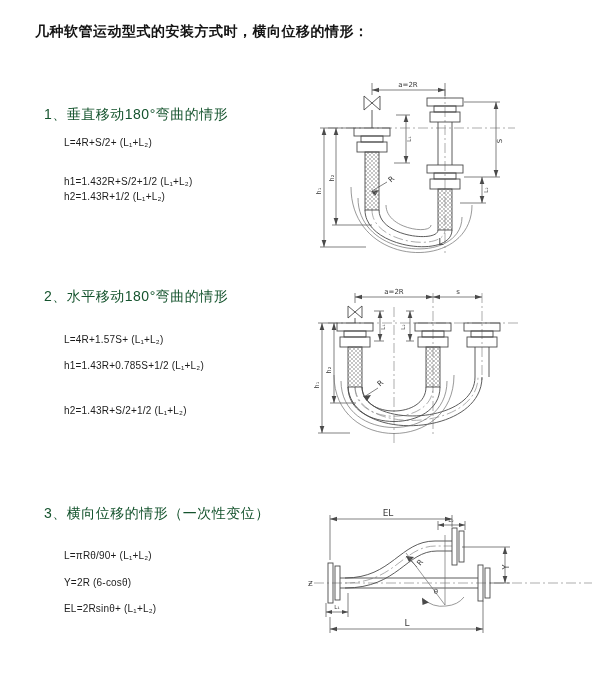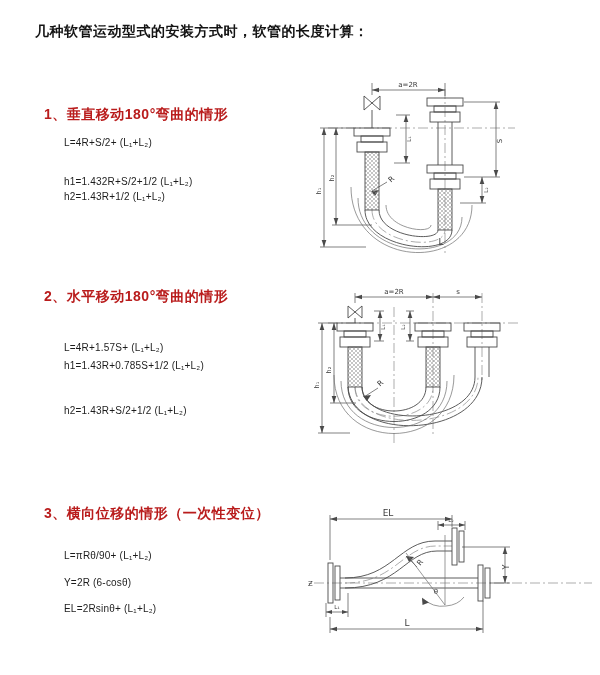--- a/index.html
+++ b/index.html
@@ -1,43 +1,43 @@
 <!DOCTYPE html>
 <html><head>
 <meta charset="utf-8">
 <style>
   html,body{margin:0;padding:0;}
   body{
     width:600px;height:675px;background:#ffffff;position:relative;overflow:hidden;
     font-family:"Liberation Sans","DejaVu Sans",sans-serif;
   }
   .title{position:absolute;left:35px;top:23px;font-size:14px;font-weight:700;color:#141414;letter-spacing:.5px;}
-  .heading{position:absolute;left:44px;font-size:14px;font-weight:700;color:#b91c1c;letter-spacing:.5px;}
+  .heading{position:absolute;left:44px;font-size:14px;font-weight:400;color:#14532d;letter-spacing:.5px;}
   .formula{position:absolute;left:64px;font-size:10px;color:#1c1c1c;letter-spacing:.2px;}
   svg{position:absolute;}
   svg text{font-family:"DejaVu Sans",sans-serif;fill:#3a3a3a;}
   .s{stroke:#4a4a4a;stroke-width:.9;fill:none;}
   .thin{stroke:#6d6d6d;stroke-width:.7;fill:none;}
   .cl{stroke:#8a8a8a;stroke-width:.7;fill:none;stroke-dasharray:10 3 2 3;}
   .dim{stroke:#4a4a4a;stroke-width:.7;fill:none;}
   .hx{stroke:#4a4a4a;stroke-width:.9;}
   .ah{fill:#4a4a4a;stroke:none;}
 </style>
 </head>
 <body>
 
-<div class="title">几种软管运动型式的安装方式时，软管的长度计算：</div>
+<div class="title">几种软管运动型式的安装方式时，横向位移的情形：</div>
 
 <div class="heading" style="top:106px">1、垂直移动180°弯曲的情形</div>
 <div class="formula" style="top:137px">L=4R+S/2+ (L₁+L₂)</div>
 <div class="formula" style="top:176px">h1=1.432R+S/2+1/2 (L₁+L₂)</div>
 <div class="formula" style="top:191px">h2=1.43R+1/2 (L₁+L₂)</div>
 
 <div class="heading" style="top:288px">2、水平移动180°弯曲的情形</div>
-<div class="formula" style="top:342px">L=4R+1.57S+ (L₁+L₂)</div>
+<div class="formula" style="top:334px">L=4R+1.57S+ (L₁+L₂)</div>
 <div class="formula" style="top:360px">h1=1.43R+0.785S+1/2 (L₁+L₂)</div>
 <div class="formula" style="top:405px">h2=1.43R+S/2+1/2 (L₁+L₂)</div>
 
 <div class="heading" style="top:505px">3、横向位移的情形（一次性变位）</div>
 <div class="formula" style="top:550px">L=πRθ/90+ (L₁+L₂)</div>
 <div class="formula" style="top:577px">Y=2R (6-cosθ)</div>
 <div class="formula" style="top:603px">EL=2Rsinθ+ (L₁+L₂)</div>
 
 <svg style="left:310px;top:75px" width="290" height="180" viewBox="0 0 290 180">
   <defs>

